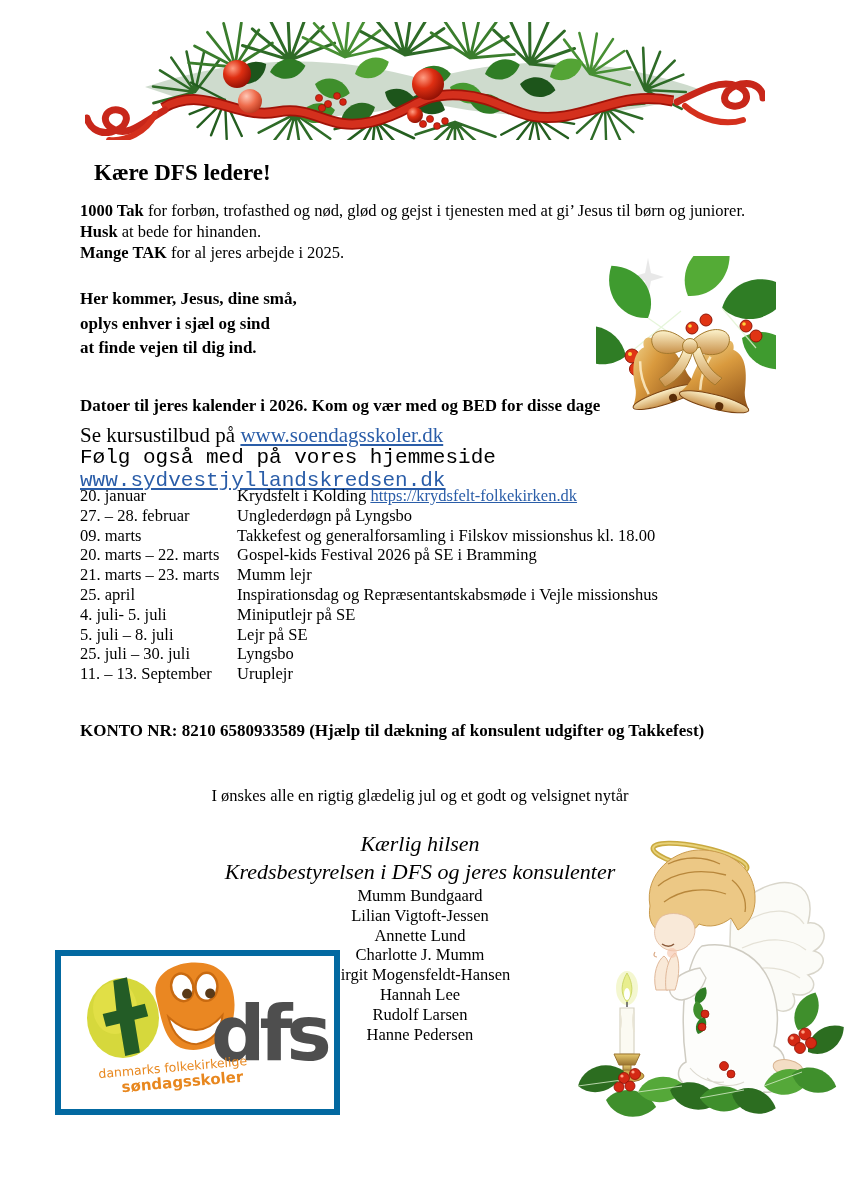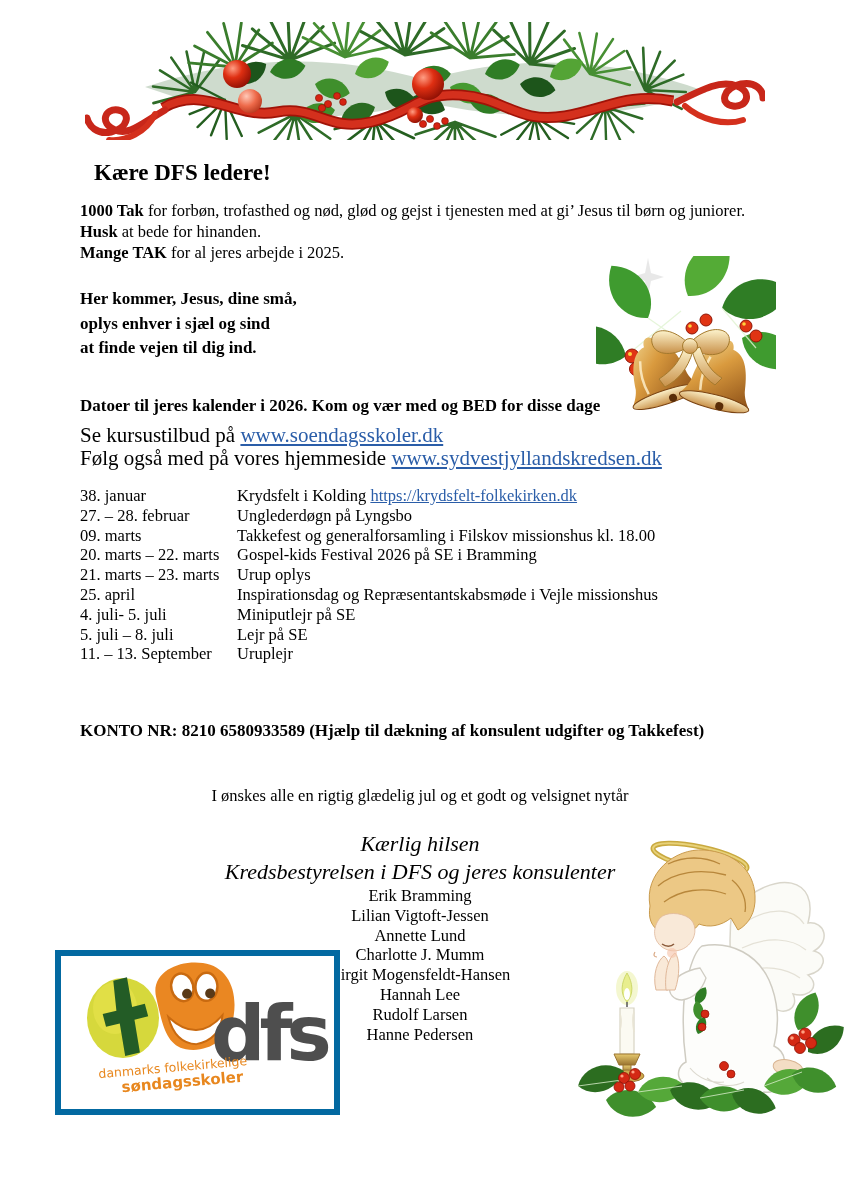--- a/index.html
+++ b/index.html
@@ -166,73 +166,77 @@
     <path d="M96 94 L104 91 C110 108 116 116 126 122 L119 129 C107 121 100 110 96 94 Z" fill="url(#gold2)"></path>
     <circle cx="94" cy="90" r="7.5" fill="url(#gold2)"></circle>
   </g>
 </svg>
 </div>
 
 <div class="abs dates-head" style="left:80px;top:396px;">Datoer til jeres kalender i 2026. Kom og vær med og BED for disse dage</div>
 <div class="abs linkline" style="left:80px;top:424px;">
   <span>Se kursustilbud på </span><a class="link">www.soendagsskoler.dk</a>
 </div>
-<div class="abs linkline" style="left:80px;top:447px;">
+<div class="abs linkline" style="left:80px;top:447px;font-family:Liberation Mono, monospace;">
   <span>Følg også med på vores hjemmeside </span><a class="link">www.sydvestjyllandskredsen.dk</a>
 </div>
 
 <div class="abs cal" style="left:80px;top:486px;width:690px;">
   <div class="cal-row">
-    <span class="cal-date">38. januar</span>
+    <span class="cal-date">20. januar</span>
     <span class="cal-event"><span>Krydsfelt i Kolding </span><a class="link">https://krydsfelt-folkekirken.dk</a></span>
   </div>
   <div class="cal-row">
       <span class="cal-date">27. – 28. februar</span>
       <span class="cal-event">Unglederdøgn på Lyngsbo</span>
     </div>
   <div class="cal-row">
       <span class="cal-date">09. marts</span>
       <span class="cal-event">Takkefest og generalforsamling i Filskov missionshus kl. 18.00</span>
     </div>
   <div class="cal-row">
       <span class="cal-date">20. marts – 22. marts</span>
       <span class="cal-event">Gospel-kids Festival 2026 på SE i Bramming</span>
     </div>
   <div class="cal-row">
       <span class="cal-date">21. marts – 23. marts</span>
-      <span class="cal-event">Urup oplys</span>
+      <span class="cal-event">Mumm lejr</span>
     </div>
   <div class="cal-row">
       <span class="cal-date">25. april</span>
       <span class="cal-event">Inspirationsdag og Repræsentantskabsmøde i Vejle missionshus</span>
     </div>
   <div class="cal-row">
       <span class="cal-date">4. juli- 5. juli</span>
       <span class="cal-event">Miniputlejr på SE</span>
     </div>
   <div class="cal-row">
       <span class="cal-date">5. juli – 8. juli</span>
       <span class="cal-event">Lejr på SE</span>
+    </div>
+  <div class="cal-row">
+      <span class="cal-date">25. juli – 30. juli</span>
+      <span class="cal-event">Lyngsbo</span>
     </div>
   <div class="cal-row">
       <span class="cal-date">11. – 13. September</span>
       <span class="cal-event">Uruplejr</span>
     </div>
 </div>
 
 <div class="abs funding" style="left:80px;top:721px;">
   <div>KONTO NR: 8210 6580933589 (Hjælp til dækning af konsulent udgifter og Takkefest)</div>
 </div>
 
 <div class="abs greeting" style="left:80px;top:786px;">I ønskes alle en rigtig glædelig jul og et godt og velsignet nytår</div>
 
 <div class="abs sig" style="left:80px;top:830px;">
   <div class="sigline">Kærlig hilsen</div>
   <div class="sigline">Kredsbestyrelsen i DFS og jeres konsulenter</div>
-  <div class="name">Erik Bramming</div>
+  <div class="name">Mumm Bundgaard</div>
   <div class="name">Lilian Vigtoft-Jessen</div>
   <div class="name">Annette Lund</div>
   <div class="name">Charlotte J. Mumm</div>
   <div class="name">Birgit Mogensfeldt-Hansen</div>
   <div class="name">Hannah Lee</div>
   <div class="name">Rudolf Larsen</div>
   <div class="name">Hanne Pedersen</div>
 </div>
 
 <div class="abs logo-box" style="left:55px;top:950px;width:273px;height:153px;">

